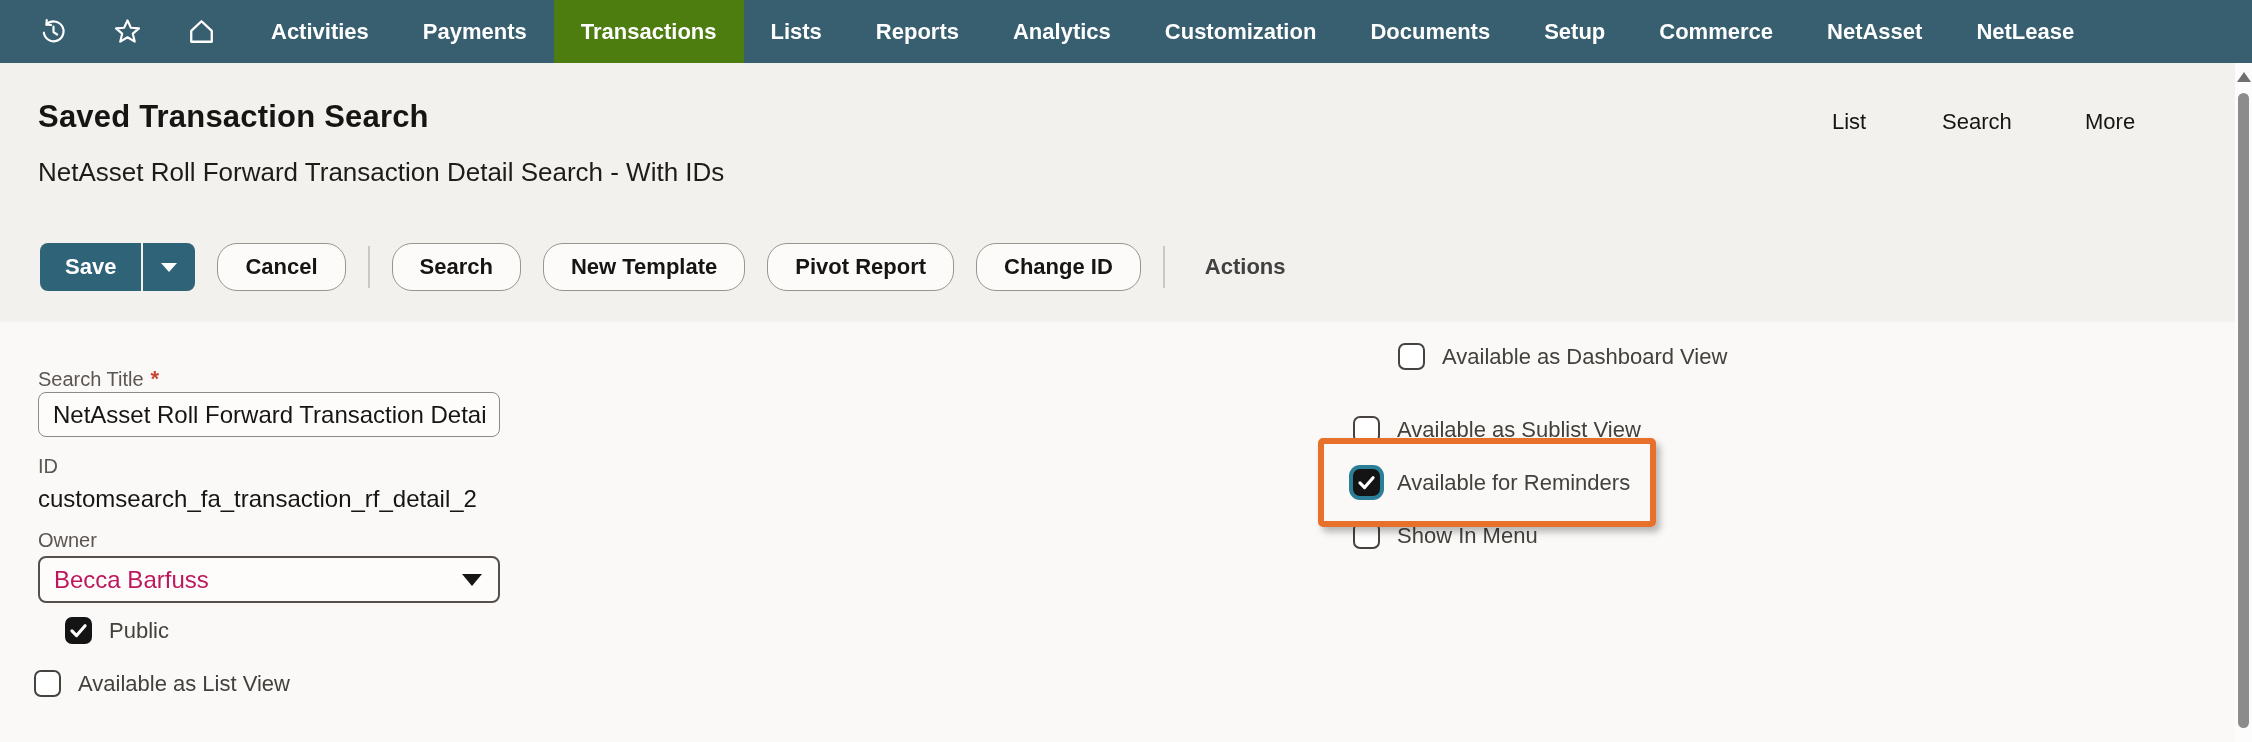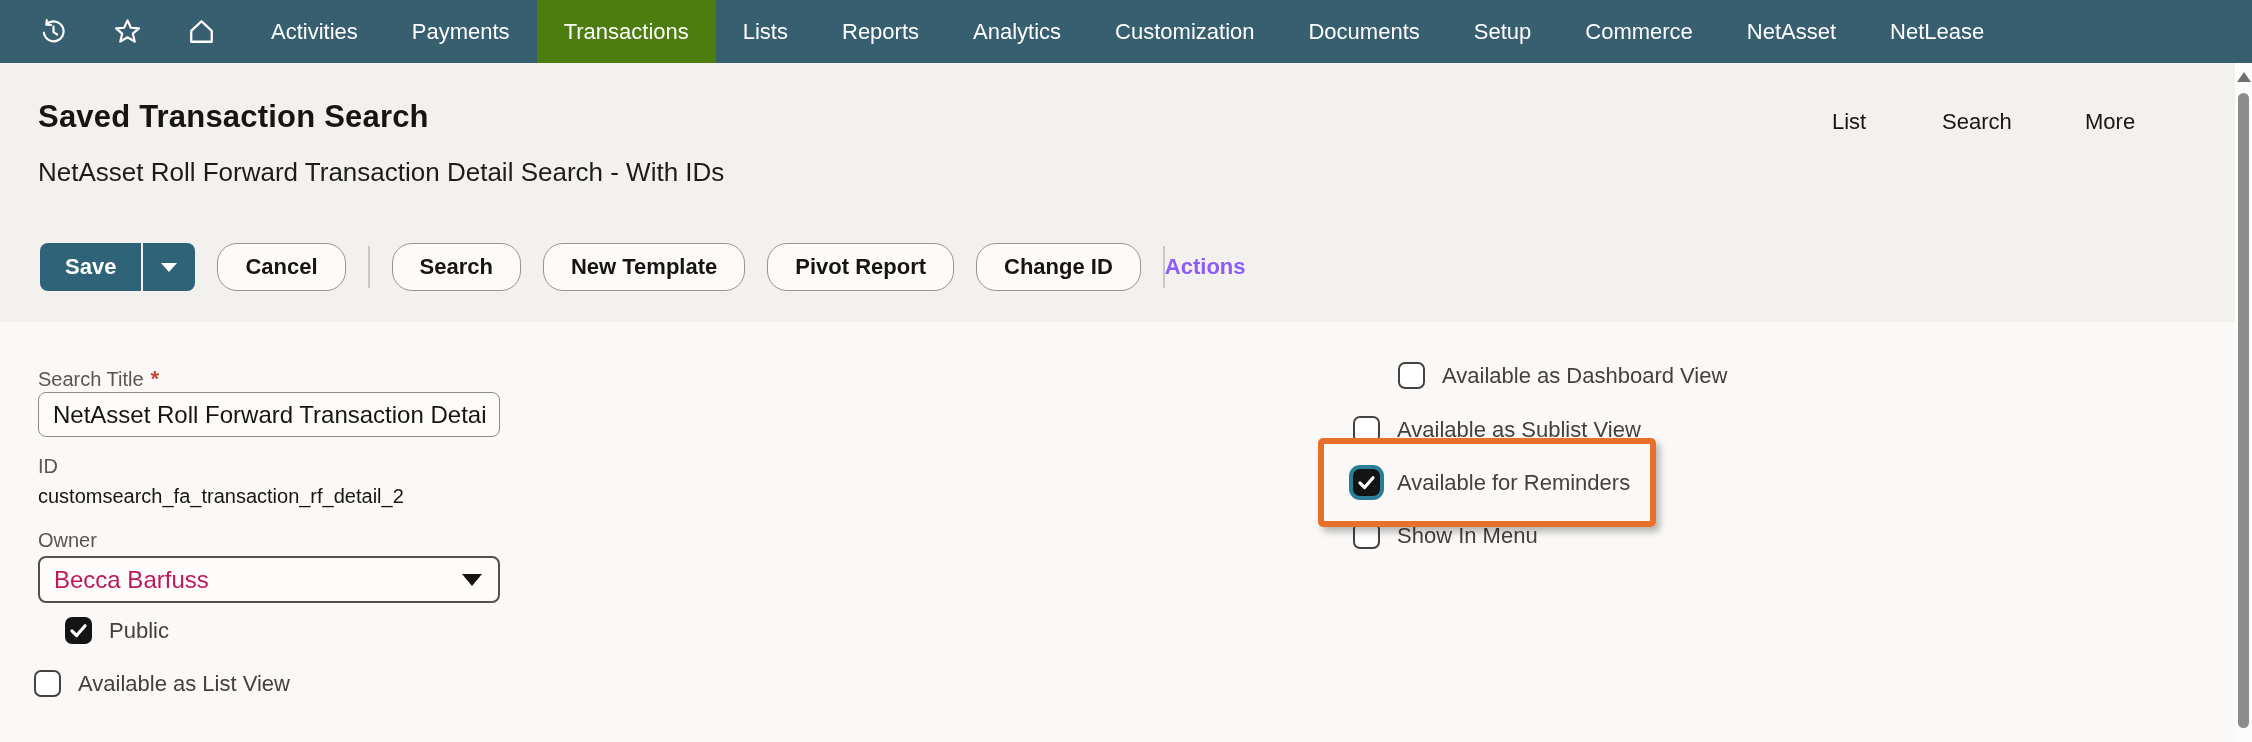--- a/index.html
+++ b/index.html
@@ -4,61 +4,61 @@
 <style>
   * { margin:0; padding:0; box-sizing:border-box; }
   html,body { width:2252px; height:742px; overflow:hidden; }
   body { font-family:"Liberation Sans", sans-serif; background:#FAF9F7; position:relative; color:#161513; }
 
   
   .navbar { position:absolute; top:0; left:0; width:2252px; height:63px; background:#375F70; display:flex; align-items:center; }
   .nav-icons { display:flex; align-items:center; gap:44px; padding:0 28px 0 38px; }
   .nav-icon { width:30px; height:30px; display:flex; align-items:center; justify-content:center; cursor:pointer; }
   .nav-icon svg { width:29px; height:29px; }
-  .nav-item { height:63px; display:flex; align-items:center; padding:0 27px; font-size:22px; font-weight:400; color:#FFFFFF; cursor:pointer; white-space:nowrap; }
+  .nav-item { height:63px; display:flex; align-items:center; padding:0 27px; font-size:22px; font-weight:700; color:#FFFFFF; cursor:pointer; white-space:nowrap; }
   .nav-item.checked { background:#4d7c0f; }
 
   
   .header-band { position:absolute; top:63px; left:0; width:2235px; height:259px; background:#F3F1EE; }
   .page-title { position:absolute; left:38px; top:36px; font-size:31px; font-weight:700; color:#161513; letter-spacing:0.2px; }
   .page-subtitle { position:absolute; left:38px; top:94px; font-size:26px; font-weight:400; color:#1d1c1a; }
   .header-link { position:absolute; top:46px; font-size:22px; font-weight:400; color:#161513; cursor:pointer; }
   .hl-list { left:1832px; } .hl-search { left:1942px; } .hl-more { left:2085px; }
 
   
   .toolbar { position:absolute; left:40px; top:180px; display:flex; align-items:center; }
   .split-btn { display:flex; height:48px; border-radius:8px; overflow:hidden; cursor:pointer; }
   .save-main { background:#2E6378; color:#fff; font-size:22px; font-weight:600; display:flex; align-items:center; padding:0 25px; }
   .save-arrow { background:#2E6378; border-left:2px solid #f4f2ef; width:54px; display:flex; align-items:center; justify-content:center; }
   .caret-down-white { width:0; height:0; border-left:8px solid transparent; border-right:8px solid transparent; border-top:9px solid #ffffff; }
   .btn { height:48px; border:1.5px solid #9B948C; border-radius:20px; background:#FCFBFA; font-size:22px; font-weight:600; color:#161513; display:flex; align-items:center; padding:0 27px; margin-left:22px; cursor:pointer; white-space:nowrap; }
   .tb-sep { width:2px; height:42px; background:#CCC7C0; margin-left:22px; }
-  .actions-link { font-size:22px; font-weight:600; color:#8b5cf6; cursor:pointer; }
+  .actions-link { font-size:22px; font-weight:600; color:#404040; margin-left:40px; cursor:pointer; }
 
   
   .form-area { position:absolute; top:322px; left:0; width:2235px; height:420px; background:#FAF9F7; }
   .field-label { position:absolute; font-size:20px; color:#5B5651; font-weight:400; }
   .required { color:#C74634; font-size:22px; font-weight:700; margin-left:7px; }
   .text-input { position:absolute; left:38px; top:392px; width:462px; height:45px; border:1.5px solid #8F8A84; border-radius:8px; background:#FDFCFB; font-family:"Liberation Sans", sans-serif; font-size:24px; color:#161513; padding:0 14px; outline:none; }
-  .static-value { position:absolute; font-size:20px; color:#161513; }
+  .static-value { position:absolute; font-size:24px; color:#161513; }
   .select-box { position:absolute; left:38px; top:556px; width:462px; height:47px; border:2px solid #55504B; border-radius:8px; background:#FDFCFB; display:flex; align-items:center; justify-content:space-between; padding:0 16px 0 14px; font-size:24px; color:#be185d; cursor:pointer; }
   .caret-down-black { width:0; height:0; border-left:10px solid transparent; border-right:10px solid transparent; border-top:12px solid #161513; }
 
   
   .check-row { position:absolute; display:flex; align-items:center; gap:17px; cursor:pointer; }
   .checkbox { width:27px; height:27px; border:2px solid #454240; border-radius:7px; background:#FFFFFF; display:flex; align-items:center; justify-content:center; flex:0 0 auto; }
   .checkbox .check-icon { display:none; width:21px; height:21px; }
   .checkbox.checked { background:#141414; border-color:#141414; }
   .checkbox.checked .check-icon { display:block; }
   .checkbox.focus-ring { box-shadow:0 0 0 4px #2B7E97; }
   .check-label { font-size:22px; color:#44403C; white-space:nowrap; }
 
   .row-public { left:34px; top:617px;padding-left:31px; }
   .row-listview { left:34px; top:670px; }
-  .row-dashboard { left:1353px; top:362px;padding-left:45px; }
+  .row-dashboard { left:1353px; top:343px;padding-left:45px; }
   .row-sublist { left:1353px; top:416px; }
   .row-reminders { left:1353px; top:469px; }
   .row-showmenu { left:1353px; top:522px; }
 
   
   .highlight-box { position:absolute; left:1318px; top:438px; width:338px; height:89px; border:6px solid #E7702B; border-radius:5px; box-shadow:4px 5px 7px rgba(0,0,0,0.28); pointer-events:none; }
 
   
   .scrollbar { position:absolute; right:0; top:63px; width:17px; height:679px; background:#FCFCFC; }
   .scroll-up-arrow { width:0; height:0; border-left:7px solid transparent; border-right:7px solid transparent; border-bottom:10px solid #6F6F6F; margin:9px auto 0 auto; cursor:pointer; }

